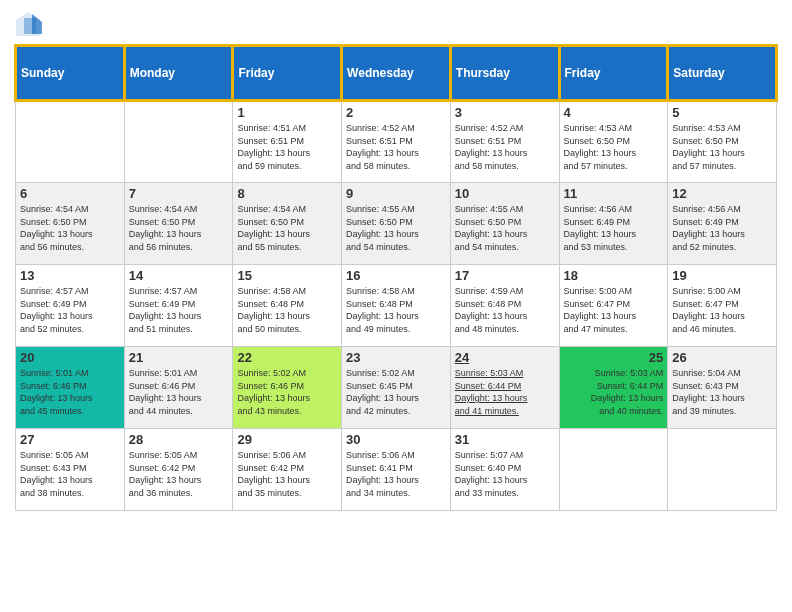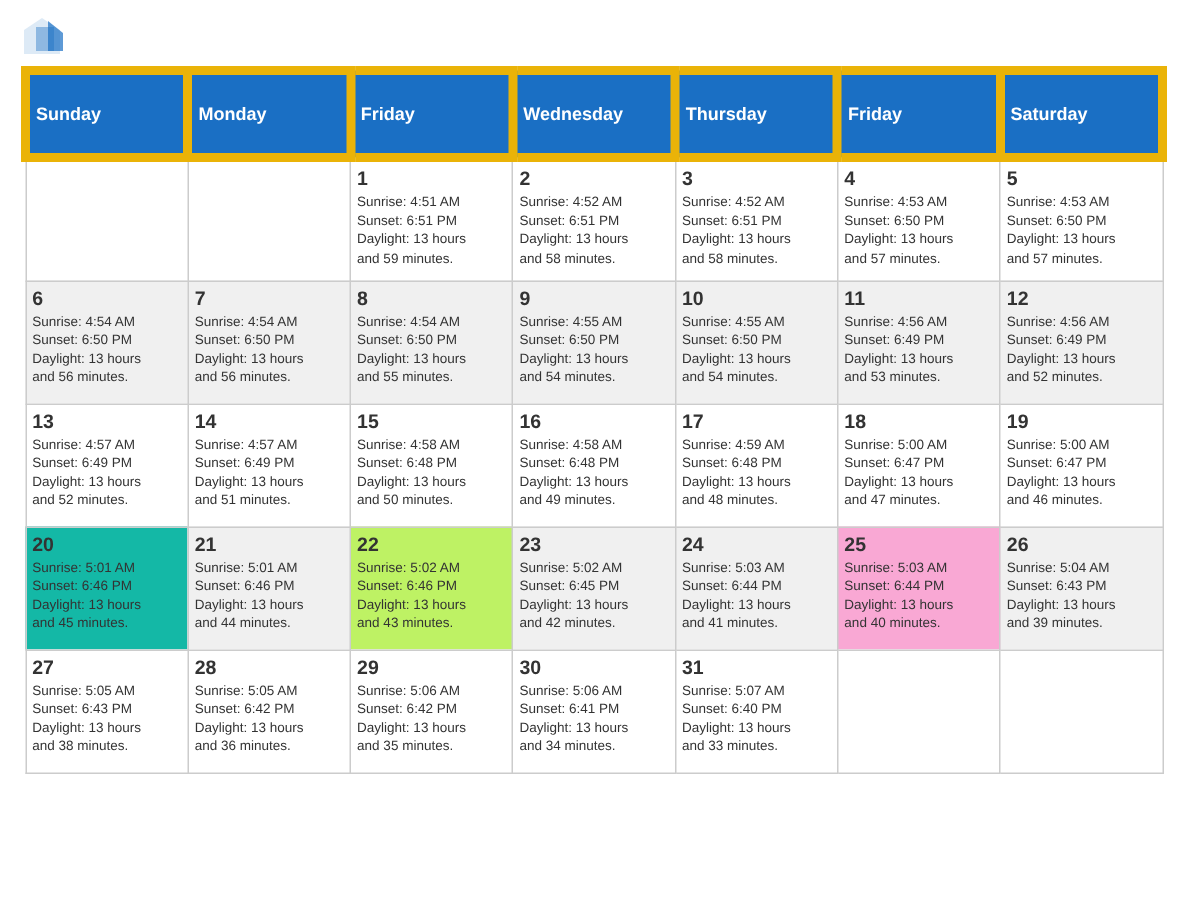--- a/index.html
+++ b/index.html
@@ -60,21 +60,21 @@
       border-collapse: collapse;
       border: 1px solid #ccc;
     }
     .calendar th {
       background: #1a6fc4;
       color: #fff;
       font-size: 12px;
       font-weight: bold;
       padding: 19px 4px;
       text-align: left;
-      border: 6px solid #eab308;
+      border: 3px solid #eab308;
     }
     .calendar td {
       width: calc(100% / 7);
       vertical-align: top;
       border: 1px solid #ccc;
       padding: 3px 4px;
       font-size: 9.5px;
       color: #333;
       height: 82px;
       background: #fff;
@@ -231,25 +231,25 @@
             <div class="cell-text">Sunrise: 5:01 AM<br>Sunset: 6:46 PM<br>Daylight: 13 hours<br>and 44 minutes.</div>
           </td>
           <td style="background: #bef264;">
             <span class="day-num">22</span>
             <div class="cell-text">Sunrise: 5:02 AM<br>Sunset: 6:46 PM<br>Daylight: 13 hours<br>and 43 minutes.</div>
           </td>
           <td style="background: rgb(240, 240, 240);">
             <span class="day-num">23</span>
             <div class="cell-text">Sunrise: 5:02 AM<br>Sunset: 6:45 PM<br>Daylight: 13 hours<br>and 42 minutes.</div>
           </td>
-          <td style="background: rgb(240, 240, 240);">
+          <td style="background: rgb(240, 240, 240); text-decoration: underline;">
             <span class="day-num">24</span>
             <div class="cell-text">Sunrise: 5:03 AM<br>Sunset: 6:44 PM<br>Daylight: 13 hours<br>and 41 minutes.</div>
           </td>
-          <td style="background: #f9a8d4;">
+          <td style="background: #22c55e; text-align: right;">
             <span class="day-num">25</span>
             <div class="cell-text">Sunrise: 5:03 AM<br>Sunset: 6:44 PM<br>Daylight: 13 hours<br>and 40 minutes.</div>
           </td>
           <td style="background: rgb(240, 240, 240);">
             <span class="day-num">26</span>
             <div class="cell-text">Sunrise: 5:04 AM<br>Sunset: 6:43 PM<br>Daylight: 13 hours<br>and 39 minutes.</div>
           </td>
         </tr>
         <tr>
           <td>

